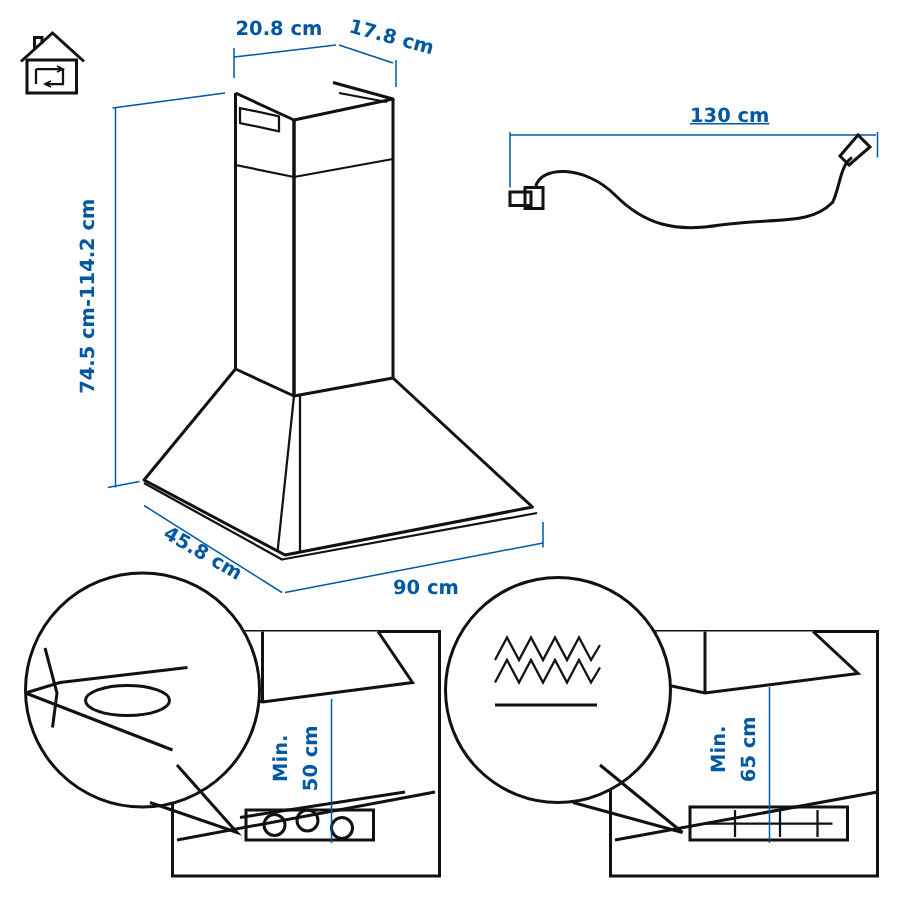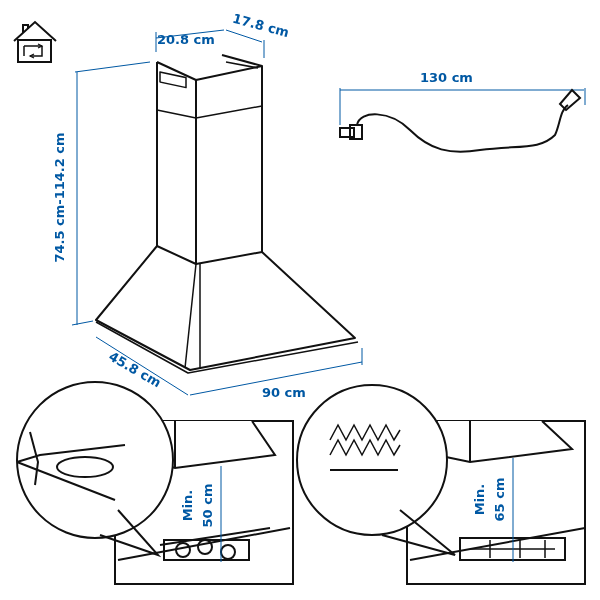--- a/index.html
+++ b/index.html
@@ -92,22 +92,22 @@
     <path d="M330 455 L338 440 L346 455 L354 440 L362 455 L370 440 L378 455 L386 440 L394 455 L400 445" stroke-width="1.5"></path>
     <path d="M382 535 L455 555 L400 510"></path>
     <rect x="460" y="538" width="105" height="22"></rect>
     <path d="M470 549 L555 549 M490 540 L490 558 M520 540 L520 558 M545 540 L545 558" stroke-width="1.5"></path>
   </g>
   <g stroke="#0058a3" stroke-width="1">
       <line x1="513" y1="458" x2="513" y2="562"></line>
     </g>
 </svg>
 
-<div class="lbl" style="left:157px;top:12px;margin-top:20px;">20.8 cm</div>
+<div class="lbl" style="left:157px;top:12px;">20.8 cm</div>
 <div class="lbl" style="left:232px;top:18px;transform:rotate(15deg);">17.8 cm</div>
 <div class="lbl" style="left:-6px;top:190px;transform:rotate(-90deg);">74.5 cm-114.2 cm</div>
 <div class="lbl" style="left:106px;top:362px;transform:rotate(30deg);">45.8 cm</div>
 <div class="lbl" style="left:262px;top:385px;">90 cm</div>
-<div class="lbl" style="left:420px;top:70px;">130 cm</div>
+<div class="lbl" style="left:460px;top:70px;text-decoration:underline;">130 cm</div>
 <div class="lbl" style="left:172px;top:498px;transform:rotate(-90deg);">Min.</div>
 <div class="lbl" style="left:186px;top:498px;transform:rotate(-90deg);">50 cm</div>
 <div class="lbl" style="left:464px;top:492px;transform:rotate(-90deg);">Min.</div>
 <div class="lbl" style="left:478px;top:492px;transform:rotate(-90deg);">65 cm</div>
 
 </body></html>

